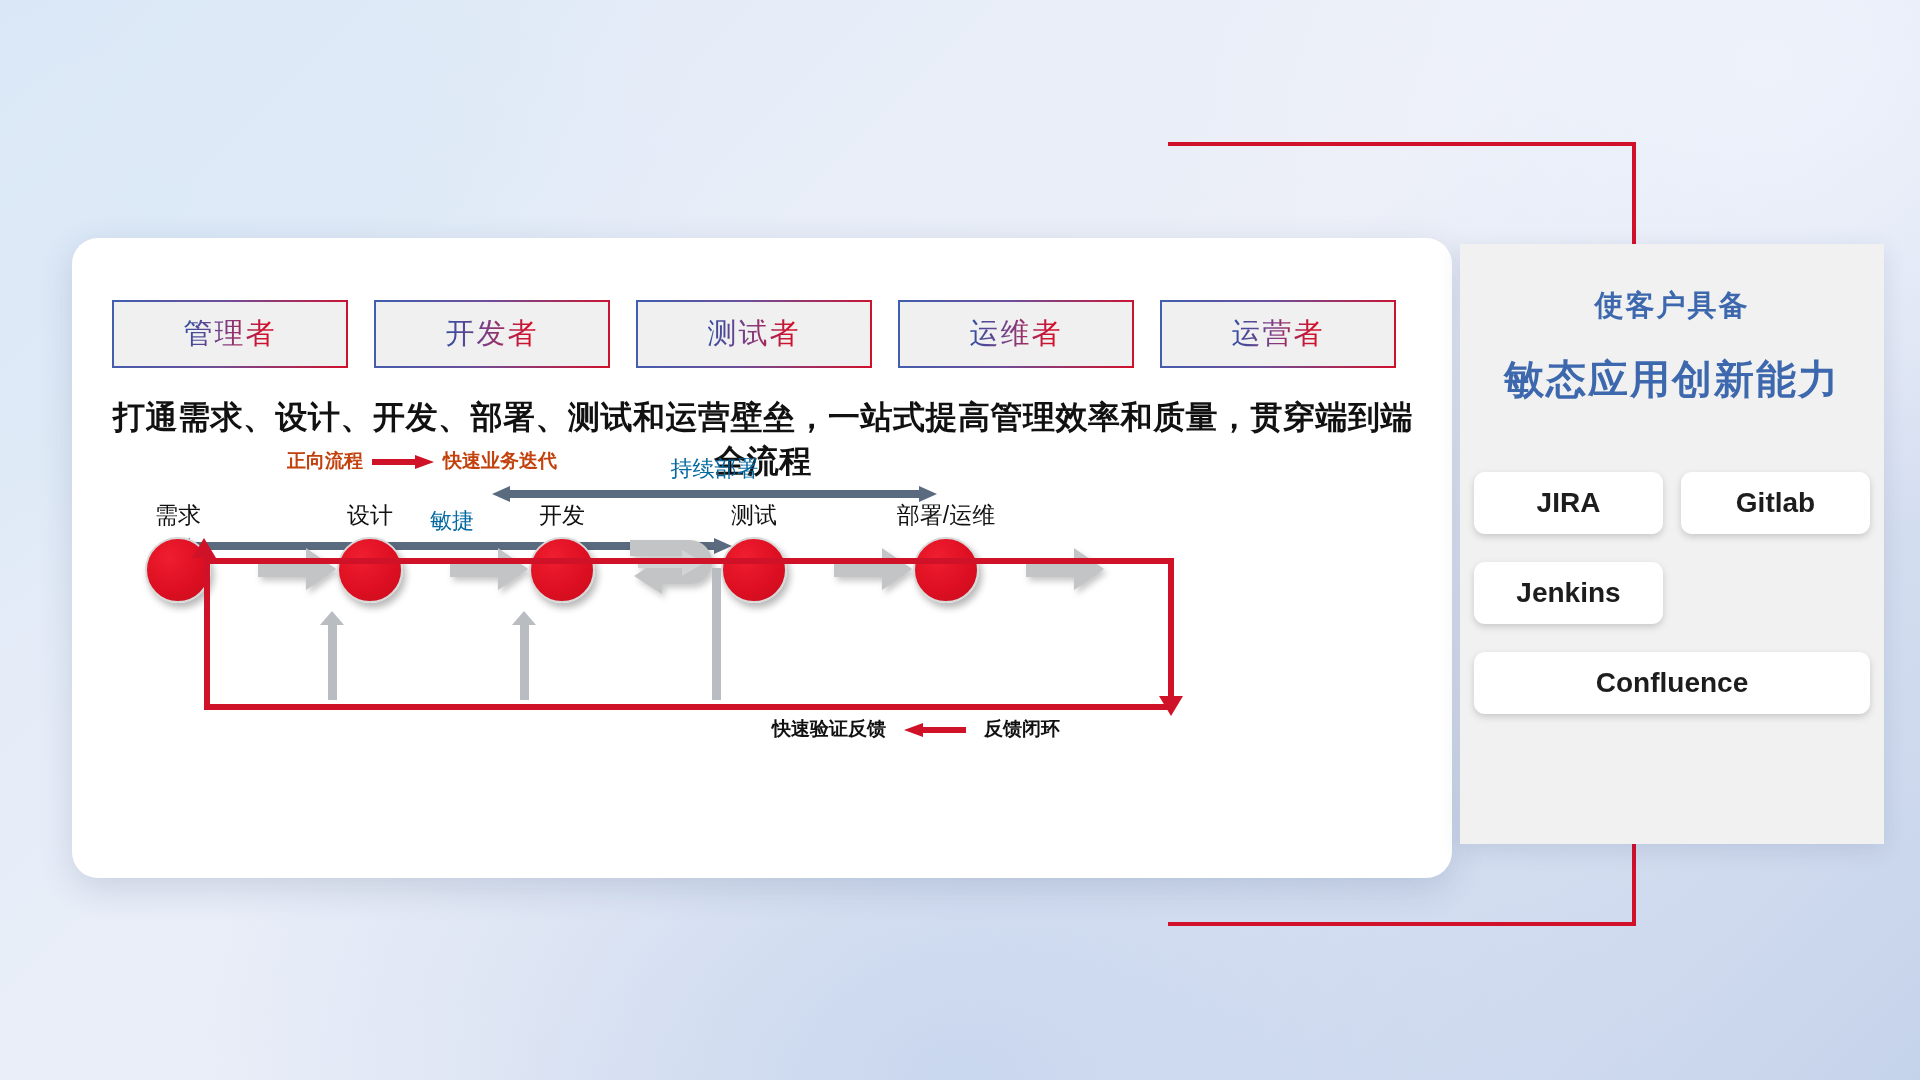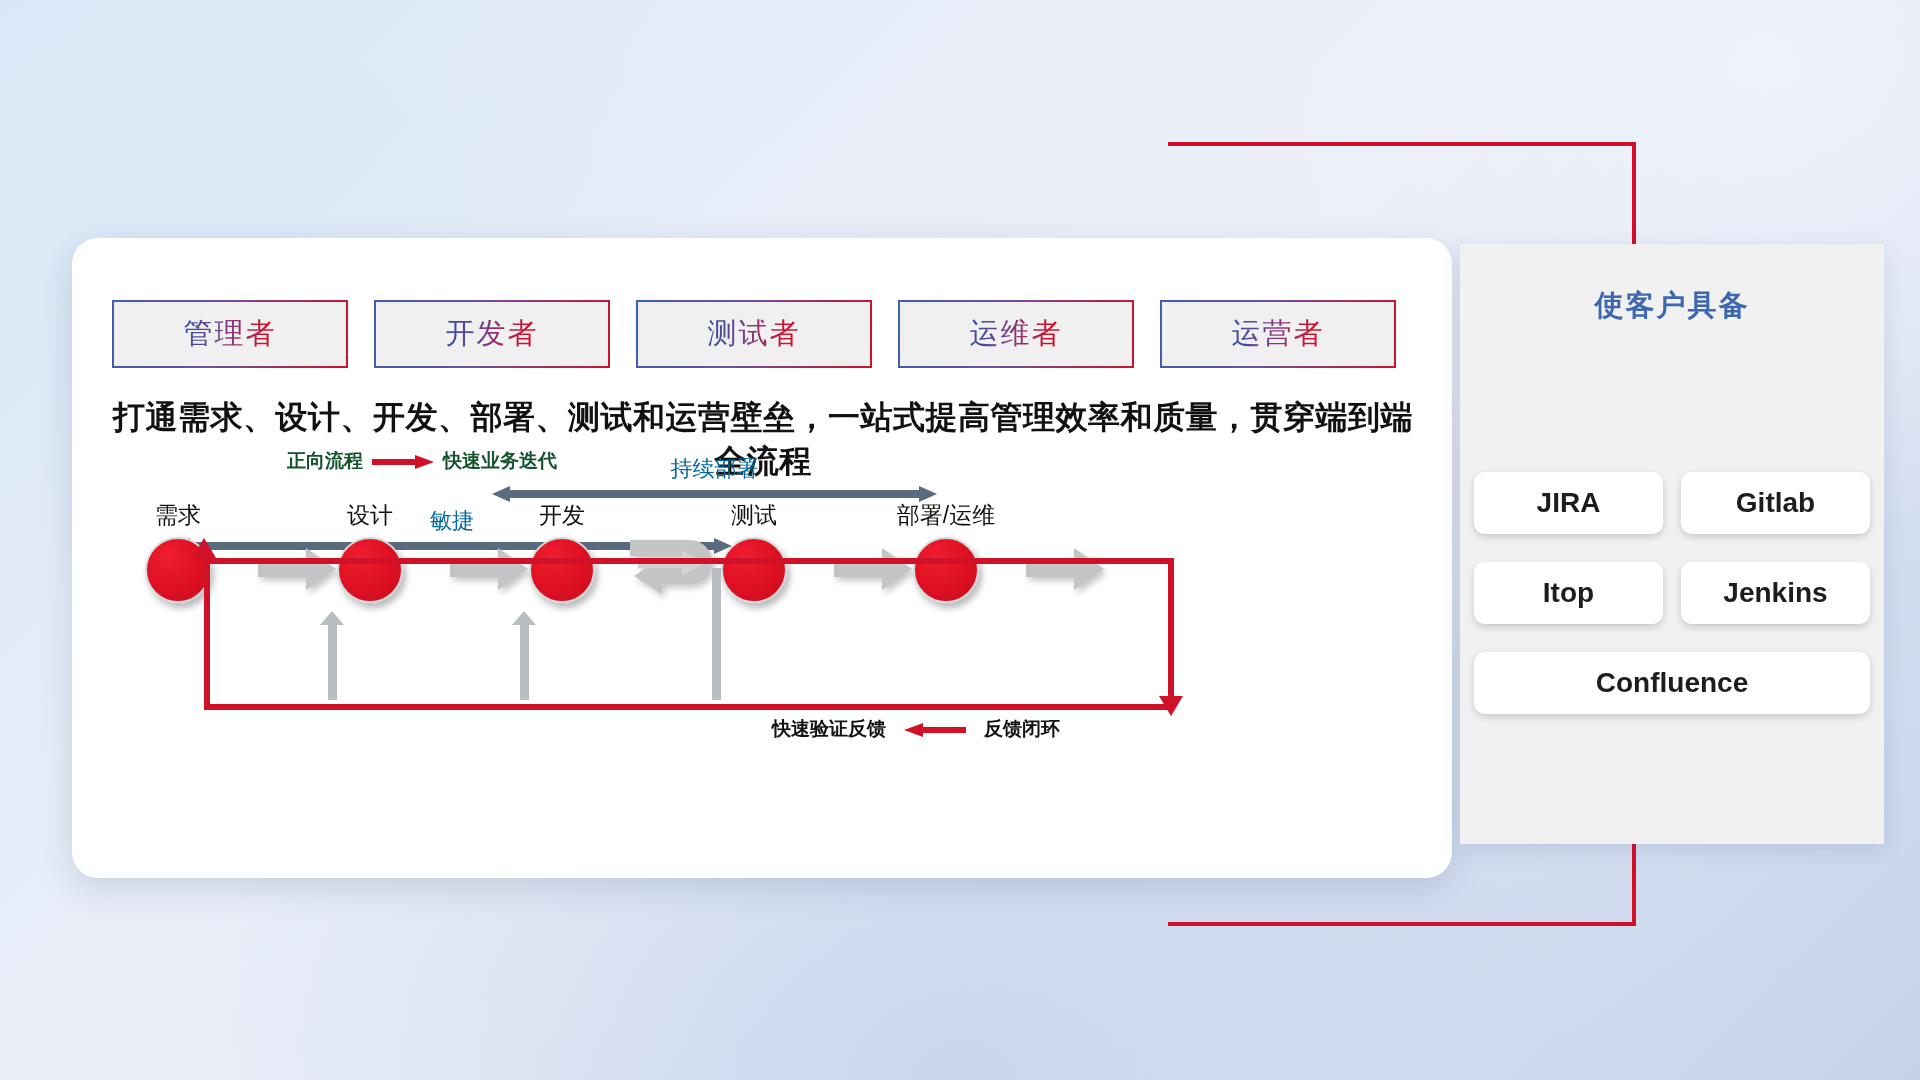--- a/index.html
+++ b/index.html
@@ -49,21 +49,21 @@
 
   
   .headline{
     position:absolute;left:36px;top:158px;width:1310px;text-align:center;
     font-size:32px;font-weight:bold;color:#111;letter-spacing:.5px;
   }
 
   
   .legend-fwd{
     position:absolute;left:215px;top:210px;display:flex;align-items:center;gap:9px;
-    font-size:19px;font-weight:bold;color:#14532d;
+    font-size:19px;font-weight:bold;color:#c2410c;
   }
   .legend-fb{
     position:absolute;left:700px;top:478px;display:flex;align-items:center;gap:18px;
     font-size:19px;font-weight:bold;color:#111;
   }
   .redarrow{position:relative;width:62px;height:13px;}
   .redarrow .shaft{position:absolute;top:4px;left:0;width:44px;height:6px;background:#cf1228;}
   .redarrow .head{position:absolute;top:0;right:0;width:0;height:0;
      border-top:7px solid transparent;border-bottom:7px solid transparent;border-left:19px solid #cf1228;}
   .redarrow.left .shaft{left:18px;}
@@ -263,21 +263,21 @@
     <span class="redarrow left">
         <i class="shaft"></i>
         <i class="head"></i>
       </span>
     <span>反馈闭环</span>
   </div>
 </div>
 
 <div class="panel">
   <h2 class="t1">使客户具备</h2>
+  <h2 class="t2">敏态应用创新能力</h2>
 
   <div class="tools">
     <div class="tool half">JIRA</div>
     <div class="tool half">Gitlab</div>
-    <div class="tool half">Itop</div>
     <div class="tool half">Jenkins</div>
     <div class="tool full">Confluence</div>
   </div>
 </div>
 
 </body></html>

